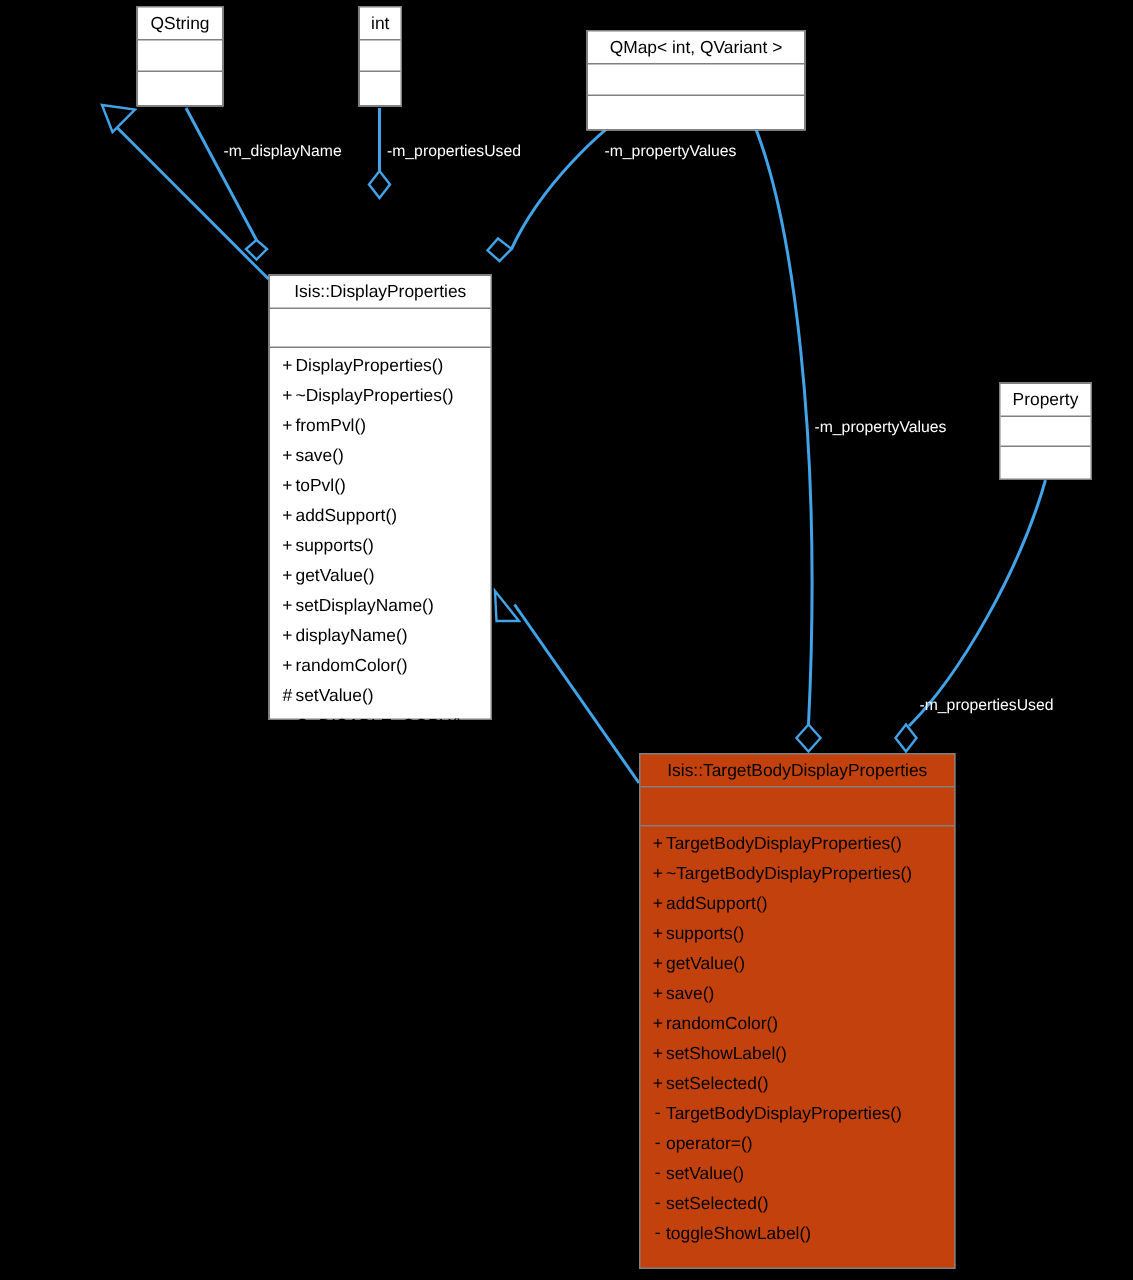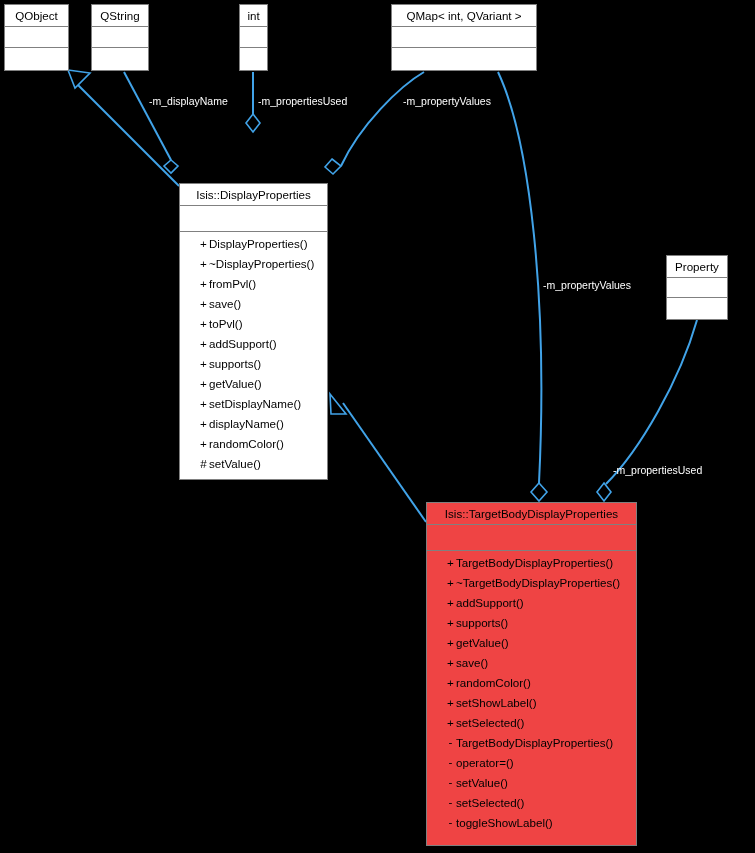--- a/index.html
+++ b/index.html
@@ -24,38 +24,38 @@
   }
   .uml-node {
     position: absolute;
     box-sizing: border-box;
     border: 1px solid #808080;
     background: #ffffff;
     color: #000000;
     z-index: 5;
   }
   .uml-node.filled {
-    background: #ef4444;
+    background: #c2410c;
   }
   .node-title {
     box-sizing: border-box;
     text-align: center;
     font-size: 11.6px;
     line-height: 13px;
     padding: 4px 5px 4px 5px;
     white-space: nowrap;
     border-bottom: 1px solid #808080;
   }
   .node-attrs {
     box-sizing: border-box;
     border-bottom: 1px solid #808080;
   }
   .node-ops {
     box-sizing: border-box;
-    padding: 2px 0 3px 12px;
+    padding: 2px 0 3px 0;
   }
   .member {
     font-size: 11.6px;
     line-height: 20px;
     height: 20px;
     white-space: nowrap;
     padding-left: 6px;
   }
   .member .vis {
     display: inline-block;
@@ -108,39 +108,34 @@
 
     <g stroke="#41A3E8" stroke-width="1.6" fill="#000000">
       <polygon points="171,160 178,166 171,173 164,166"></polygon>
       <polygon points="253,114 260,123 253,132 246,123"></polygon>
       <polygon points="332,159 341,166 333,174 325,167"></polygon>
       <polygon points="539,483 547,492 539,501 531,492"></polygon>
       <polygon points="604,483 611,492 604,501 597,492"></polygon>
     </g>
   </svg>
 
-  <div class="uml-node" style="left:4px; top:4px; width:65px; height:67px;">
-    <div class="node-title">QObject</div>
-    <div class="node-attrs" style="height:21px;"></div>
-    <div class="node-ops" style="height:22px;"></div>
-  </div>
 
   <div class="uml-node" style="left:91px; top:4px; width:58px; height:67px;">
     <div class="node-title">QString</div>
     <div class="node-attrs" style="height:21px;"></div>
     <div class="node-ops" style="height:22px;"></div>
   </div>
 
   <div class="uml-node" style="left:239px; top:4px; width:29px; height:67px;">
     <div class="node-title">int</div>
     <div class="node-attrs" style="height:21px;"></div>
     <div class="node-ops" style="height:22px;"></div>
   </div>
 
-  <div class="uml-node" style="left:391px; top:4px; width:146px; height:67px;">
+  <div class="uml-node" style="left:391px; top:20px; width:146px; height:67px;">
     <div class="node-title">QMap&lt; int, QVariant &gt;</div>
     <div class="node-attrs" style="height:21px;"></div>
     <div class="node-ops" style="height:22px;"></div>
   </div>
 
   <div class="uml-node" style="left:666px; top:255px; width:62px; height:65px;">
     <div class="node-title">Property</div>
     <div class="node-attrs" style="height:20px;"></div>
     <div class="node-ops" style="height:21px;"></div>
   </div>

